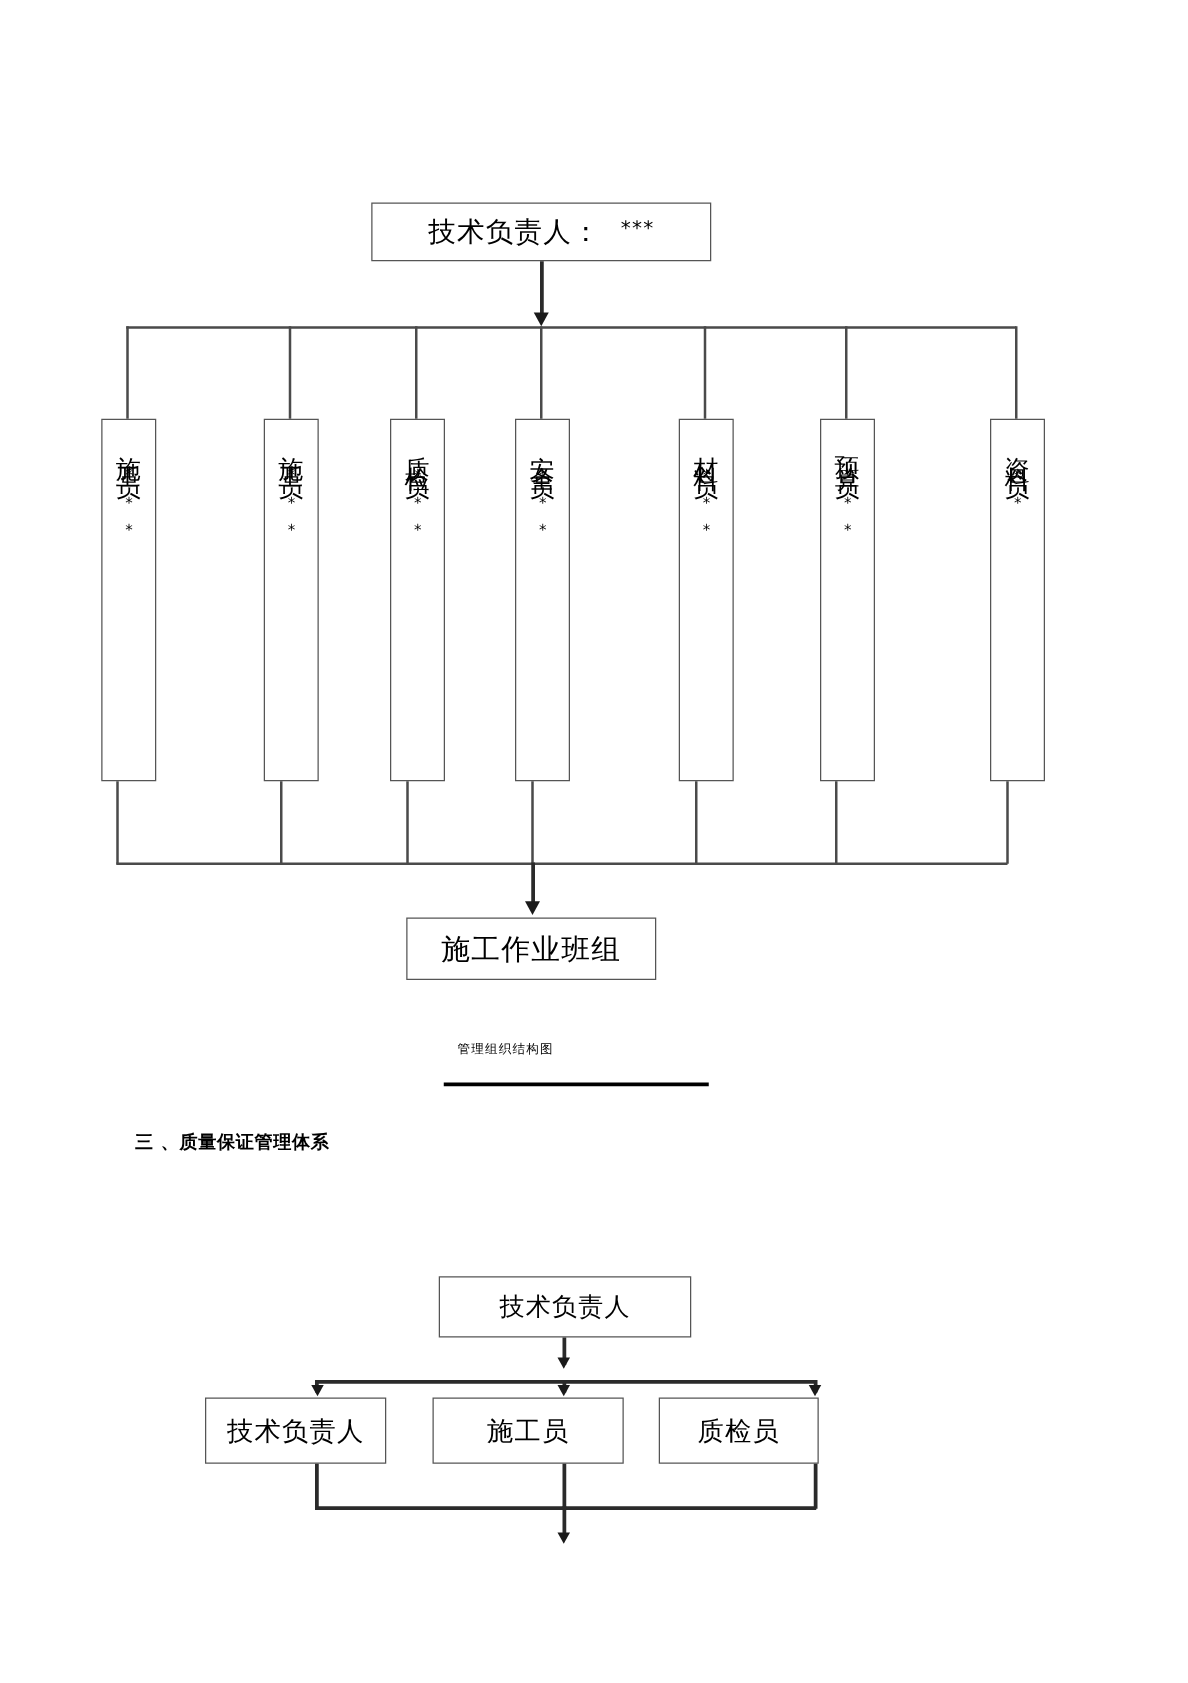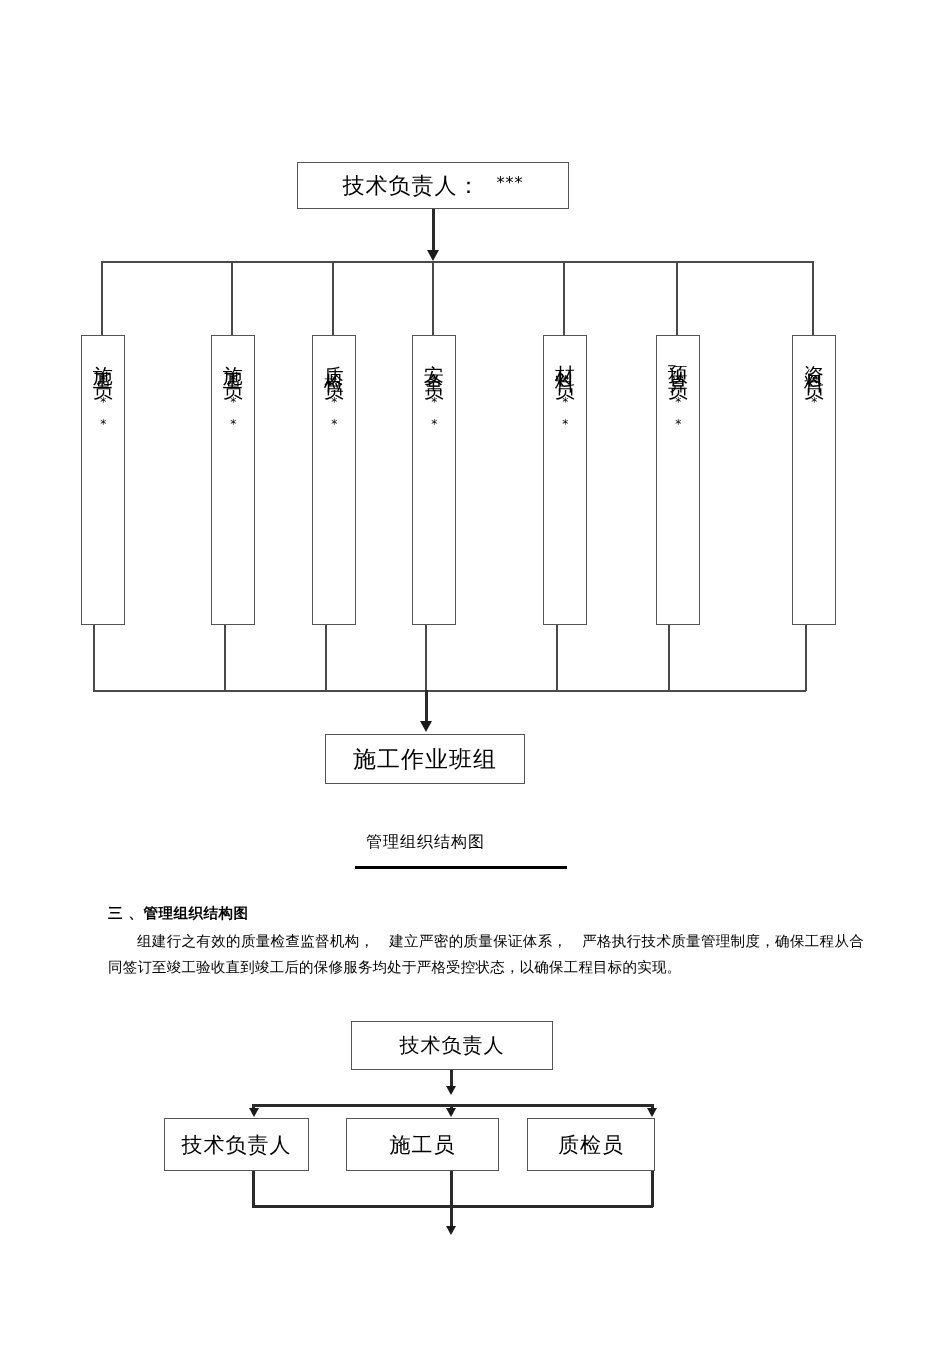--- a/index.html
+++ b/index.html
@@ -105,21 +105,21 @@
   #bottom-group-box {
     left: 325px; top: 734px;
     width: 200px; height: 50px;
     font-size: 23px;
     letter-spacing: 1px;
   }
 
   #chart-caption {
     position: absolute;
     left: 366px; top: 832px;
-    font-size: 16px;
+    font-size: 10px;
     letter-spacing: 1px;
   }
   #chart-caption-rule {
     position: absolute;
     left: 355px; top: 866px;
     width: 212px; height: 3px;
     background: #000000;
   }
 
   
@@ -226,22 +226,21 @@
     <div class="arrowhead" style="left:420px; top:721px;"></div>
 
     <div class="box" id="bottom-group-box">
       <span>施工作业班组</span>
     </div>
 
     <div id="chart-caption">管理组织结构图</div>
     <div id="chart-caption-rule"></div>
   </div>
 
-  <div id="section-heading">三 、管理组织结构图</div>
-  <div id="section-paragraph">组建行之有效的质量检查监督机构，　建立严密的质量保证体系，　严格执行技术质量管理制度，确保工程从合同签订至竣工验收直到竣工后的保修服务均处于严格受控状态，以确保工程目标的实现。</div>
+  <div id="section-heading">三 、质量保证管理体系</div>
 
   <div>
 
     <div class="box" id="pm-box">
       <span>技术负责人</span>
     </div>
 
     <div class="vline thick" style="left:450px; top:1070px; height:22px;"></div>
     <div class="arrowhead small" style="left:446px; top:1086px;"></div>
 

